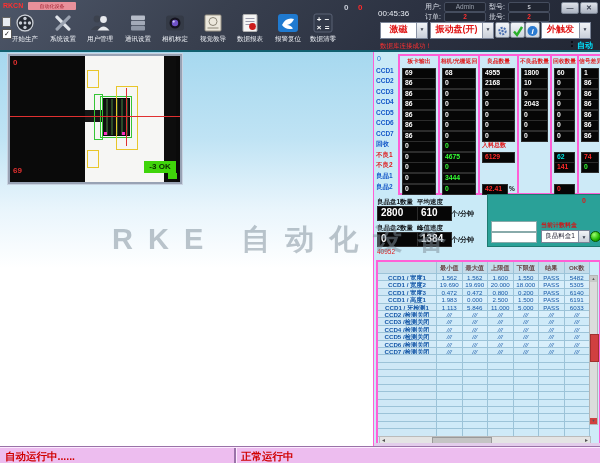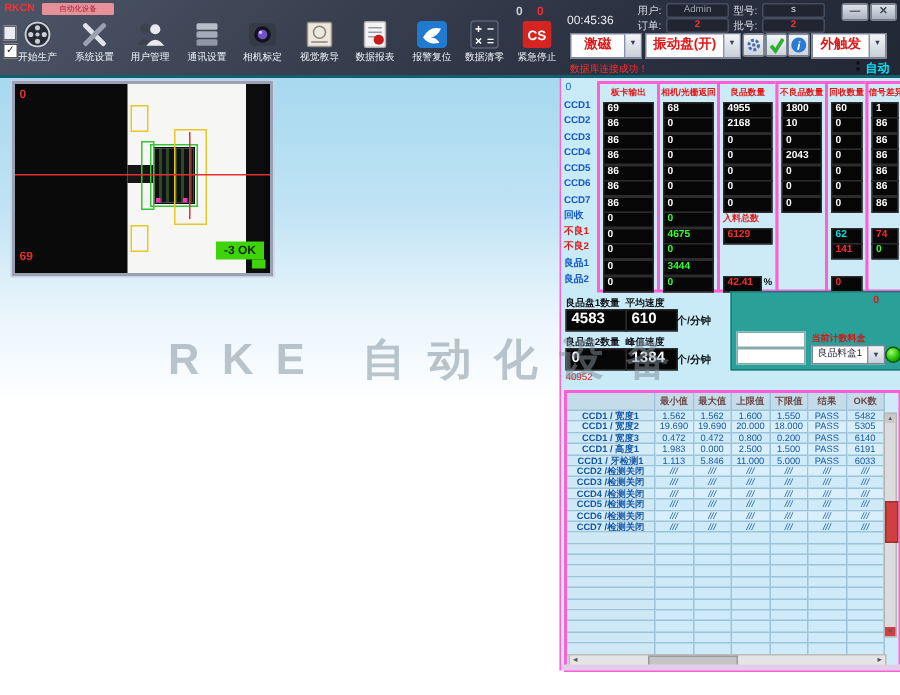--- a/index.html
+++ b/index.html
@@ -201,27 +201,20 @@
     <div class="tb-item" style="left:301px;">
       <span class="tb-ico"><svg width="24" height="20" viewBox="0 0 24 20">
             <rect x="3" y="1" width="18" height="18" rx="2" fill="#333a4a" stroke="#5a6275"></rect>
             <text x="8" y="9" fill="#fff" font-size="8" font-weight="bold" text-anchor="middle">+</text>
             <text x="16" y="9" fill="#fff" font-size="8" font-weight="bold" text-anchor="middle">−</text>
             <text x="8" y="17" fill="#fff" font-size="8" font-weight="bold" text-anchor="middle">×</text>
             <text x="16" y="17" fill="#fff" font-size="8" font-weight="bold" text-anchor="middle">=</text>
           </svg></span>
       <div class="tb-label">数据清零</div>
     </div>
-    <div class="tb-item" style="left:336px;">
-      <span class="tb-ico"><svg width="24" height="20" viewBox="0 0 24 20">
-            <rect x="2.5" y="1" width="19" height="18" rx="2" fill="#d62420"></rect>
-            <text x="12" y="13.5" fill="#fff" font-size="9" font-weight="bold" text-anchor="middle">CS</text>
-          </svg></span>
-      <div class="tb-label">紧急停止</div>
-    </div>
 
     <span class="cnt cnt-black" style="left:344px;top:3px;">0</span>
     <span class="cnt cnt-red" style="left:358px;top:3px;">0</span>
 
     <span class="tb-time">00:45:36</span>
 
     <div class="combo" style="left:380px;top:22px;width:46px;">
       <span class="combo-text">激磁</span>
       <span class="combo-arrow">▼</span>
     </div>
@@ -375,21 +368,21 @@
         <div class="sg-cell c-w" style="top: 43.15px;">86</div>
         <div class="sg-cell c-w" style="top: 53.7px;">86</div>
         <div class="sg-cell c-w" style="top: 64.25px;">86</div>
         <div class="sg-cell c-w" style="top: 74.8px;">86</div>
         <div class="sg-cell c-r" style="top: 95.9px;">74</div>
         <div class="sg-cell c-g" style="top: 106.45px;">0</div>
       </div>
 
     <span class="sp-label" style="left:3px;top:146px;">良品盘1数量</span>
     <span class="sp-label" style="left:43px;top:146px;">平均速度</span>
-    <span class="sp-box" style="left:3px;top:154px;width:36px;">4583</span>
+    <span class="sp-box" style="left:3px;top:154px;width:36px;">2800</span>
     <span class="sp-box" style="left:43px;top:154px;width:30px;">610</span>
     <span class="sp-unit" style="left:77px;top:157px;">个/分钟</span>
     <span class="sp-label" style="left:3px;top:172px;">良品盘2数量</span>
     <span class="sp-label" style="left:43px;top:172px;">峰值速度</span>
     <span class="sp-box" style="left:3px;top:180px;width:36px;">0</span>
     <span class="sp-box" style="left:43px;top:180px;width:30px;">1384</span>
     <span class="sp-unit" style="left:77px;top:183px;">个/分钟</span>
     <span class="sp-total" style="left:3px;top:196px;">40952</span>
 
     <div class="teal">
@@ -620,14 +613,19 @@
       <div class="hscroll">
         <span class="harrow" style="left:1px;">◄</span>
         <span class="hthumb"></span>
         <span class="harrow" style="right:1px;">►</span>
       </div>
     </div>
 
     <div class="lavender"></div>
   </div>
 
+  <div class="statusbar">
+    <span class="sb-text" style="left:5px;">自动运行中......</span>
+    <span class="sb-div"></span>
+    <span class="sb-text" style="left:241px;">正常运行中</span>
+  </div>
 
 </div>
 
 </body></html>

